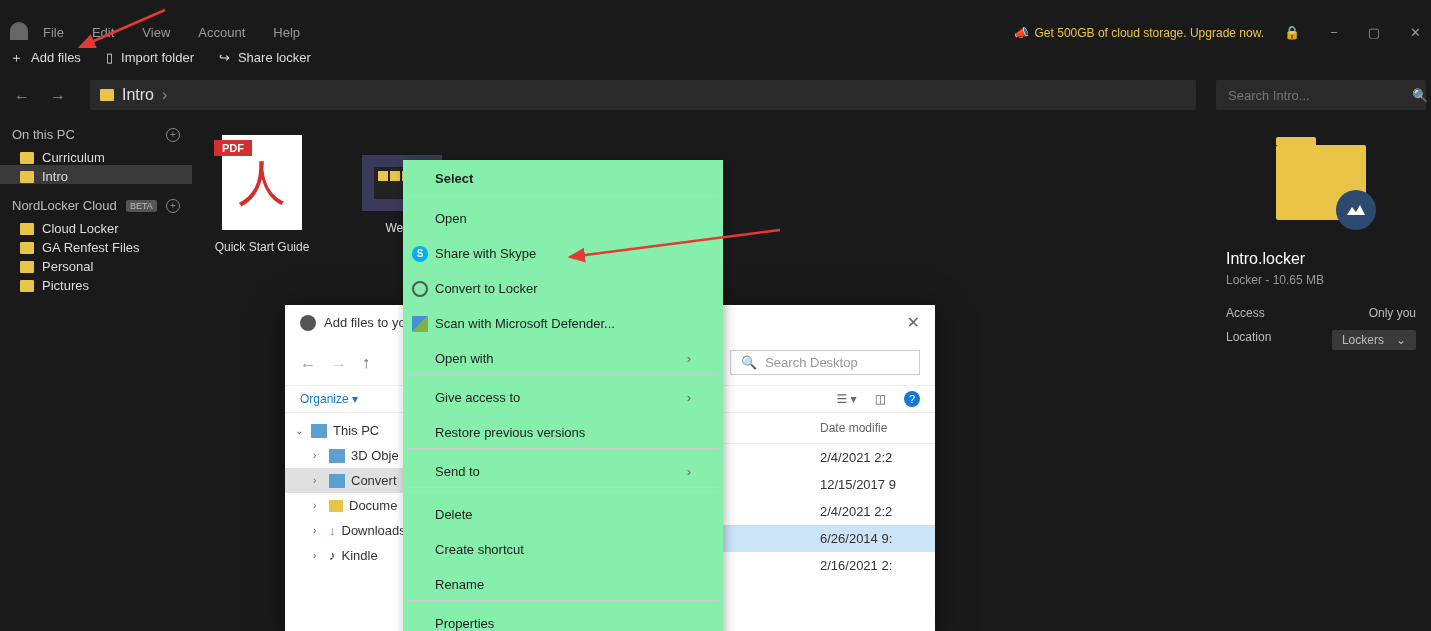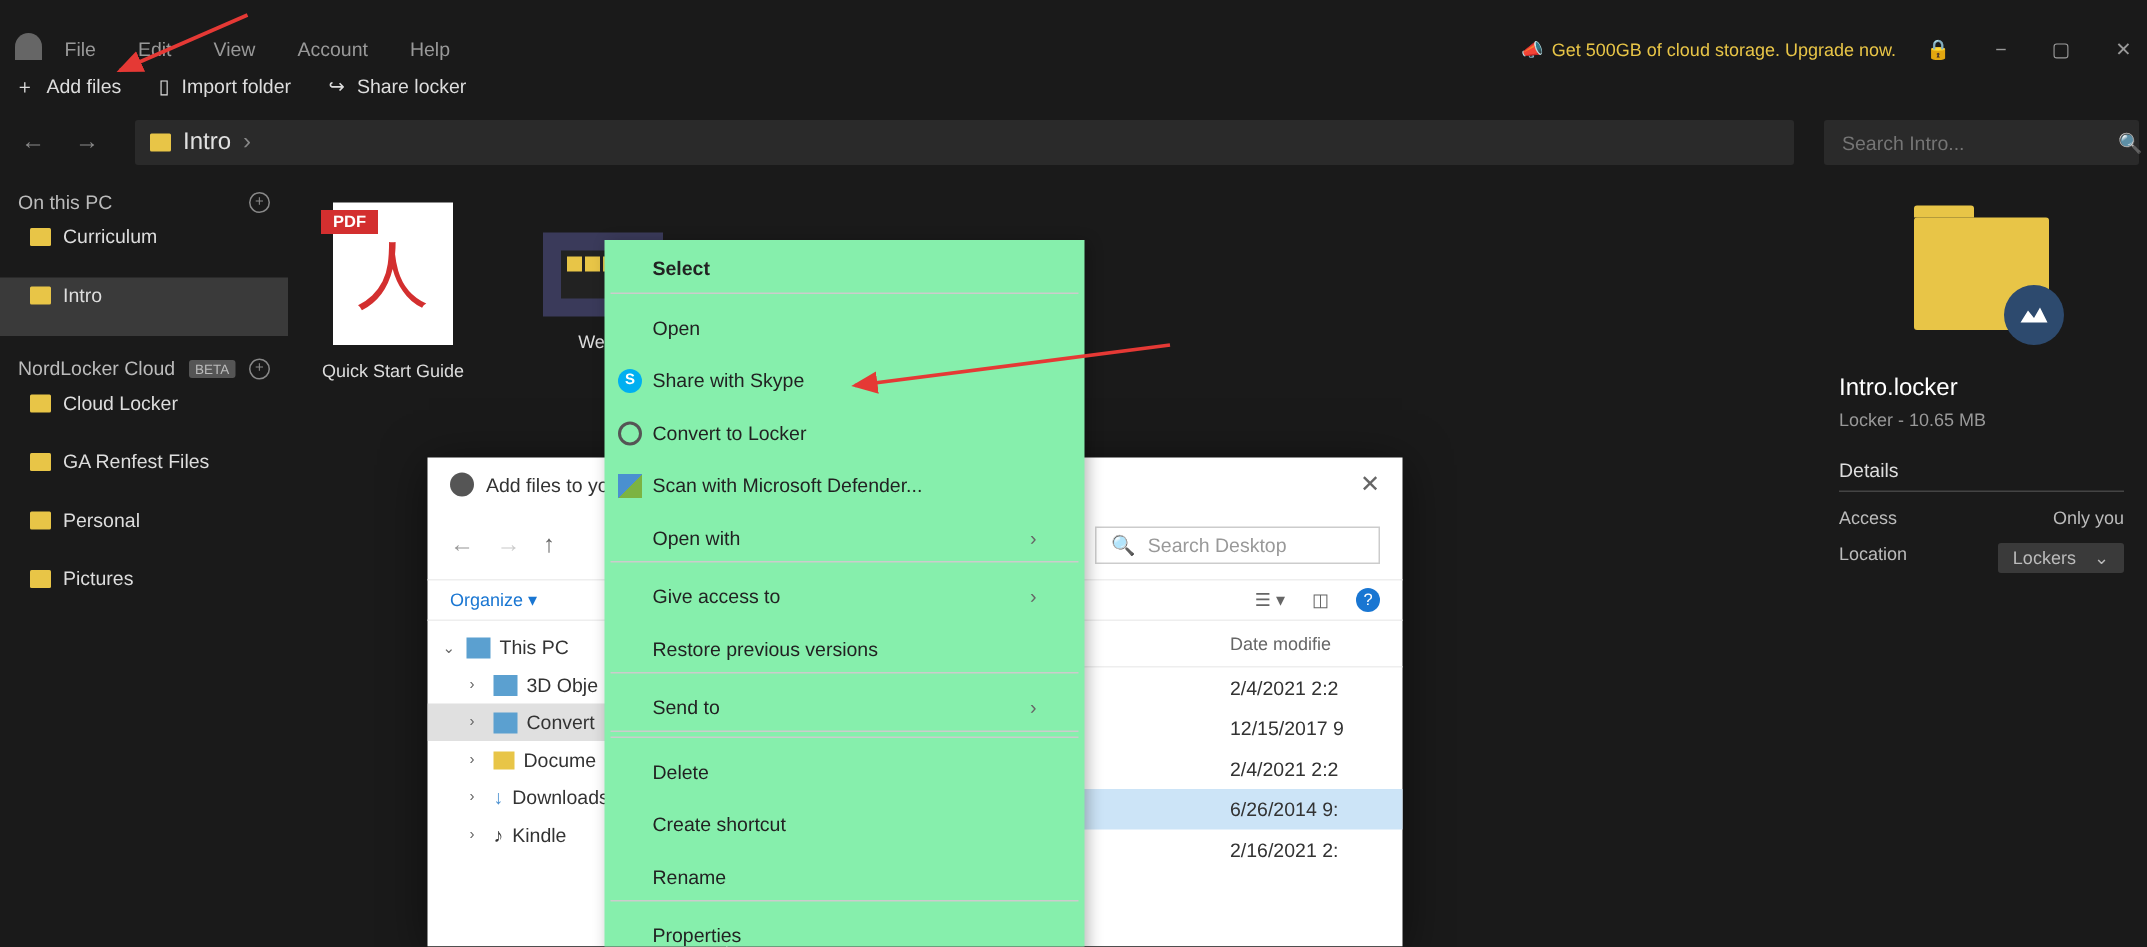--- a/index.html
+++ b/index.html
@@ -19,21 +19,21 @@
 .nav-arrows { display: flex; gap: 20px; padding: 0 14px; color: #888; }
 .breadcrumb { flex: 1; background: #2a2a2a; height: 30px; display: flex; align-items: center; padding: 0 10px; gap: 8px; border-radius: 2px; margin-right: 10px; }
 .folder-icon { width: 14px; height: 12px; background: #e8c547; border-radius: 1px; }
 .search-box { width: 210px; background: #2a2a2a; height: 30px; display: flex; align-items: center; padding: 0 12px; gap: 8px; color: #999; font-size: 13px; border-radius: 2px; margin-right: 5px; }
 .search-box input { background: transparent; border: none; color: #ddd; outline: none; flex: 1; font-size: 13px; }
 
 .main { display: flex; height: 516px; }
 .sidebar { width: 192px; background: #1a1a1a; padding: 8px 0; }
 .sidebar-section { margin-bottom: 10px; }
 .sidebar-header { display: flex; align-items: center; justify-content: space-between; padding: 4px 12px; color: #bbb; font-size: 13px; }
-.sidebar-item { display: flex; align-items: center; gap: 8px; padding: 4px 12px 20px 20px; font-size: 13px; color: #ddd; }
+.sidebar-item { display: flex; align-items: center; gap: 8px; padding: 4px 12px 0 20px; font-size: 13px; color: #ddd; }
 .sidebar-item.active { background: #3a3a3a; }
 .badge { background: #555; font-size: 9px; padding: 1px 4px; border-radius: 2px; }
 .add-circle { width: 14px; height: 14px; border: 1px solid #888; border-radius: 50%; display: flex; align-items: center; justify-content: center; font-size: 10px; color: #888; }
 
 .content { flex: 1; padding: 20px; position: relative; }
 .file-grid { display: flex; gap: 40px; }
 .file-item { display: flex; flex-direction: column; align-items: center; gap: 10px; width: 100px; }
 .pdf-icon { width: 80px; height: 95px; background: #fff; position: relative; display: flex; align-items: center; justify-content: center; }
 .pdf-badge { position: absolute; top: 5px; left: -8px; background: #d32f2f; color: #fff; font-size: 11px; font-weight: bold; padding: 2px 8px; }
 .pdf-swirl { color: #d32f2f; font-size: 48px; }
@@ -222,21 +222,20 @@
   <div class="details-panel">
     <div class="big-folder">
       <div class="folder-badge">
         <svg width="22" height="14" viewBox="0 0 22 14">
             <path d="M2 12 L7 4 L11 9 L15 2 L20 12 Z" fill="#fff"></path>
           </svg>
       </div>
     </div>
     <div class="panel-title">Intro.locker</div>
     <div class="panel-sub">Locker - 10.65 MB</div>
-    <div class="panel-section-h">Details</div>
     <div class="panel-row">
       <span>Access</span>
       <span>Only you</span>
     </div>
     <div class="panel-row">
       <span>Location</span>
       <span class="location-sel">
         <span>Lockers</span>
         <span>⌄</span>
       </span>

